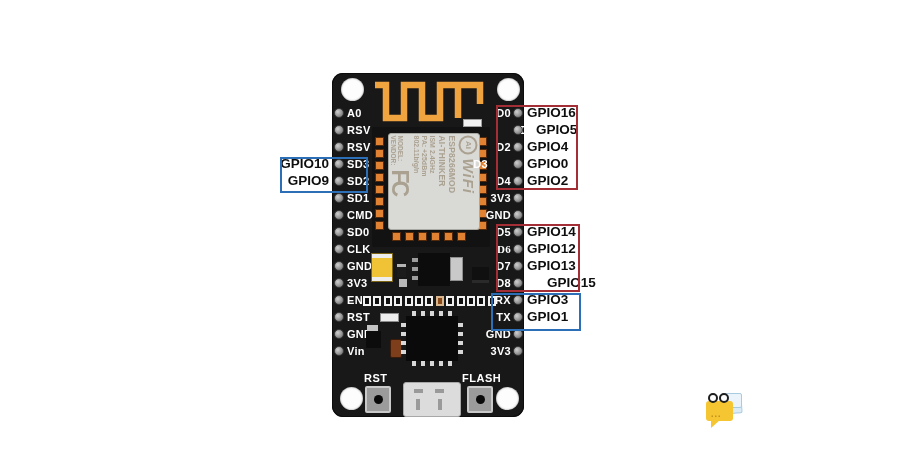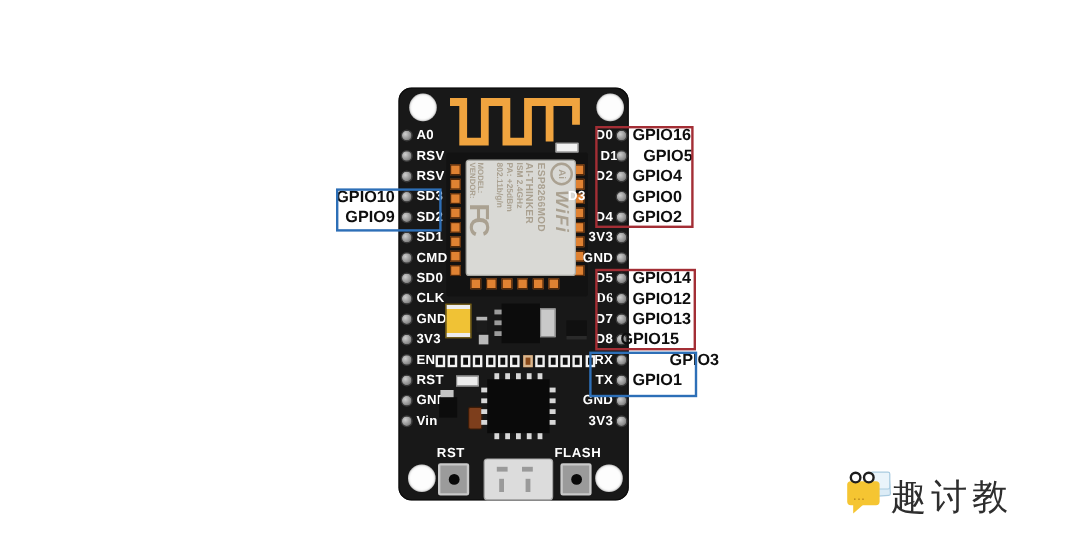--- a/index.html
+++ b/index.html
@@ -152,21 +152,21 @@
   <div class="comp" id="top-white-comp"></div>
 
   <div id="pins">
       <div class="pin-circle" style="left: 334px; top: 108px;"></div>
       <div class="pin-label" style="left: 347px; top: 107px;">A0</div>
       <div class="pin-label right" style="left: 465px; top: 107px;">D0</div>
       <div class="pin-circle" style="left: 513px; top: 108px;"></div>
       <div class="gpio-label" style="left: 527px; top: 105px;">GPIO16</div>
       <div class="pin-circle" style="left: 334px; top: 125px;"></div>
       <div class="pin-label" style="left: 347px; top: 124px;">RSV</div>
-      <div class="pin-label right" style="left: 469px; top: 124px;">D1</div>
+      <div class="pin-label right" style="left: 489px; top: 124px;">D1</div>
       <div class="pin-circle" style="left: 513px; top: 125px;"></div>
       <div class="gpio-label" style="left: 536px; top: 122px;">GPIO5</div>
       <div class="pin-circle" style="left: 334px; top: 142px;"></div>
       <div class="pin-label" style="left: 347px; top: 141px;">RSV</div>
       <div class="pin-label right" style="left: 465px; top: 141px;">D2</div>
       <div class="pin-circle" style="left: 513px; top: 142px;"></div>
       <div class="gpio-label" style="left: 527px; top: 139px;">GPIO4</div>
       <div class="pin-circle" style="left: 334px; top: 159px;"></div>
       <div class="pin-label" style="left: 347px; top: 158px;">SD3</div>
       <div class="pin-label right" style="left: 442px; top: 158px;">D3</div>
@@ -199,26 +199,26 @@
       <div class="gpio-label" style="left: 527px; top: 241px;">GPIO12</div>
       <div class="pin-circle" style="left: 334px; top: 261px;"></div>
       <div class="pin-label" style="left: 347px; top: 260px;">GND</div>
       <div class="pin-label right" style="left: 465px; top: 260px;">D7</div>
       <div class="pin-circle" style="left: 513px; top: 261px;"></div>
       <div class="gpio-label" style="left: 527px; top: 258px;">GPIO13</div>
       <div class="pin-circle" style="left: 334px; top: 278px;"></div>
       <div class="pin-label" style="left: 347px; top: 277px;">3V3</div>
       <div class="pin-label right" style="left: 465px; top: 277px;">D8</div>
       <div class="pin-circle" style="left: 513px; top: 278px;"></div>
-      <div class="gpio-label" style="left: 517px; top: 275px;">GPIO15</div>
+      <div class="gpio-label" style="left: 547px; top: 275px;">GPIO15</div>
       <div class="pin-circle" style="left: 334px; top: 295px;"></div>
       <div class="pin-label" style="left: 347px; top: 294px;">EN</div>
       <div class="pin-label right" style="left: 465px; top: 294px;">RX</div>
       <div class="pin-circle" style="left: 513px; top: 295px;"></div>
-      <div class="gpio-label" style="left: 558px; top: 292px; text-align: right;">GPIO3</div>
+      <div class="gpio-label" style="left: 527px; top: 292px; text-align: right;">GPIO3</div>
       <div class="pin-circle" style="left: 334px; top: 312px;"></div>
       <div class="pin-label" style="left: 347px; top: 311px;">RST</div>
       <div class="pin-label right" style="left: 465px; top: 311px;">TX</div>
       <div class="pin-circle" style="left: 513px; top: 312px;"></div>
       <div class="gpio-label" style="left: 527px; top: 309px;">GPIO1</div>
       <div class="pin-circle" style="left: 334px; top: 329px;"></div>
       <div class="pin-label" style="left: 347px; top: 328px;">GND</div>
       <div class="pin-label right" style="left: 465px; top: 328px;">GND</div>
       <div class="pin-circle" style="left: 513px; top: 329px;"></div>
       <div class="pin-circle" style="left: 334px; top: 346px;"></div>
@@ -299,15 +299,14 @@
 
   <div id="wm-icon">
     <div class="wm-paper" style="left:14px;top:3px;width:20px;height:17px;transform:rotate(-4deg);"></div>
     <div class="wm-paper" style="left:19px;top:1px;width:15px;height:13px;background:#eaf4fa;"></div>
     <div id="wm-bubble"></div>
     <div id="wm-tail"></div>
     <div class="wm-eye" style="left:2px;top:1px;"></div>
     <div class="wm-eye" style="left:13px;top:1px;"></div>
     <div class="wm-dots">...</div>
   </div>
-  <div id="wm-brand">趣讨教</div>
 
 </div>
 
 </body></html>

